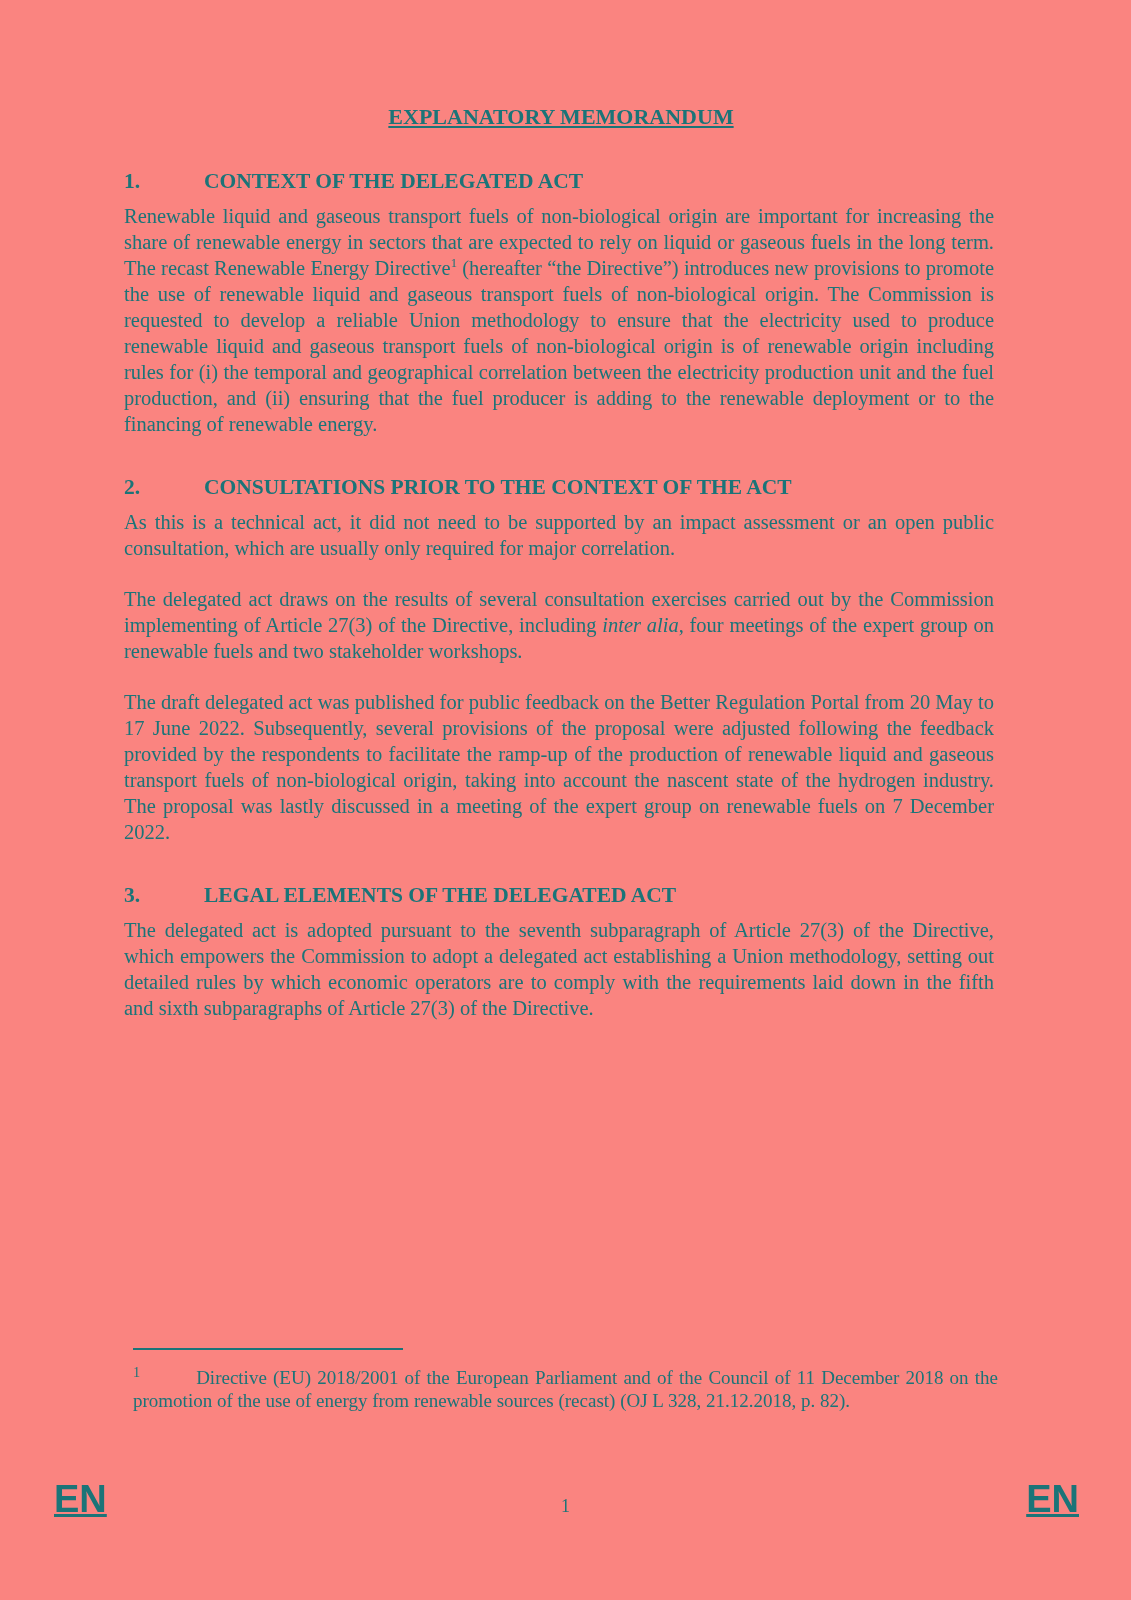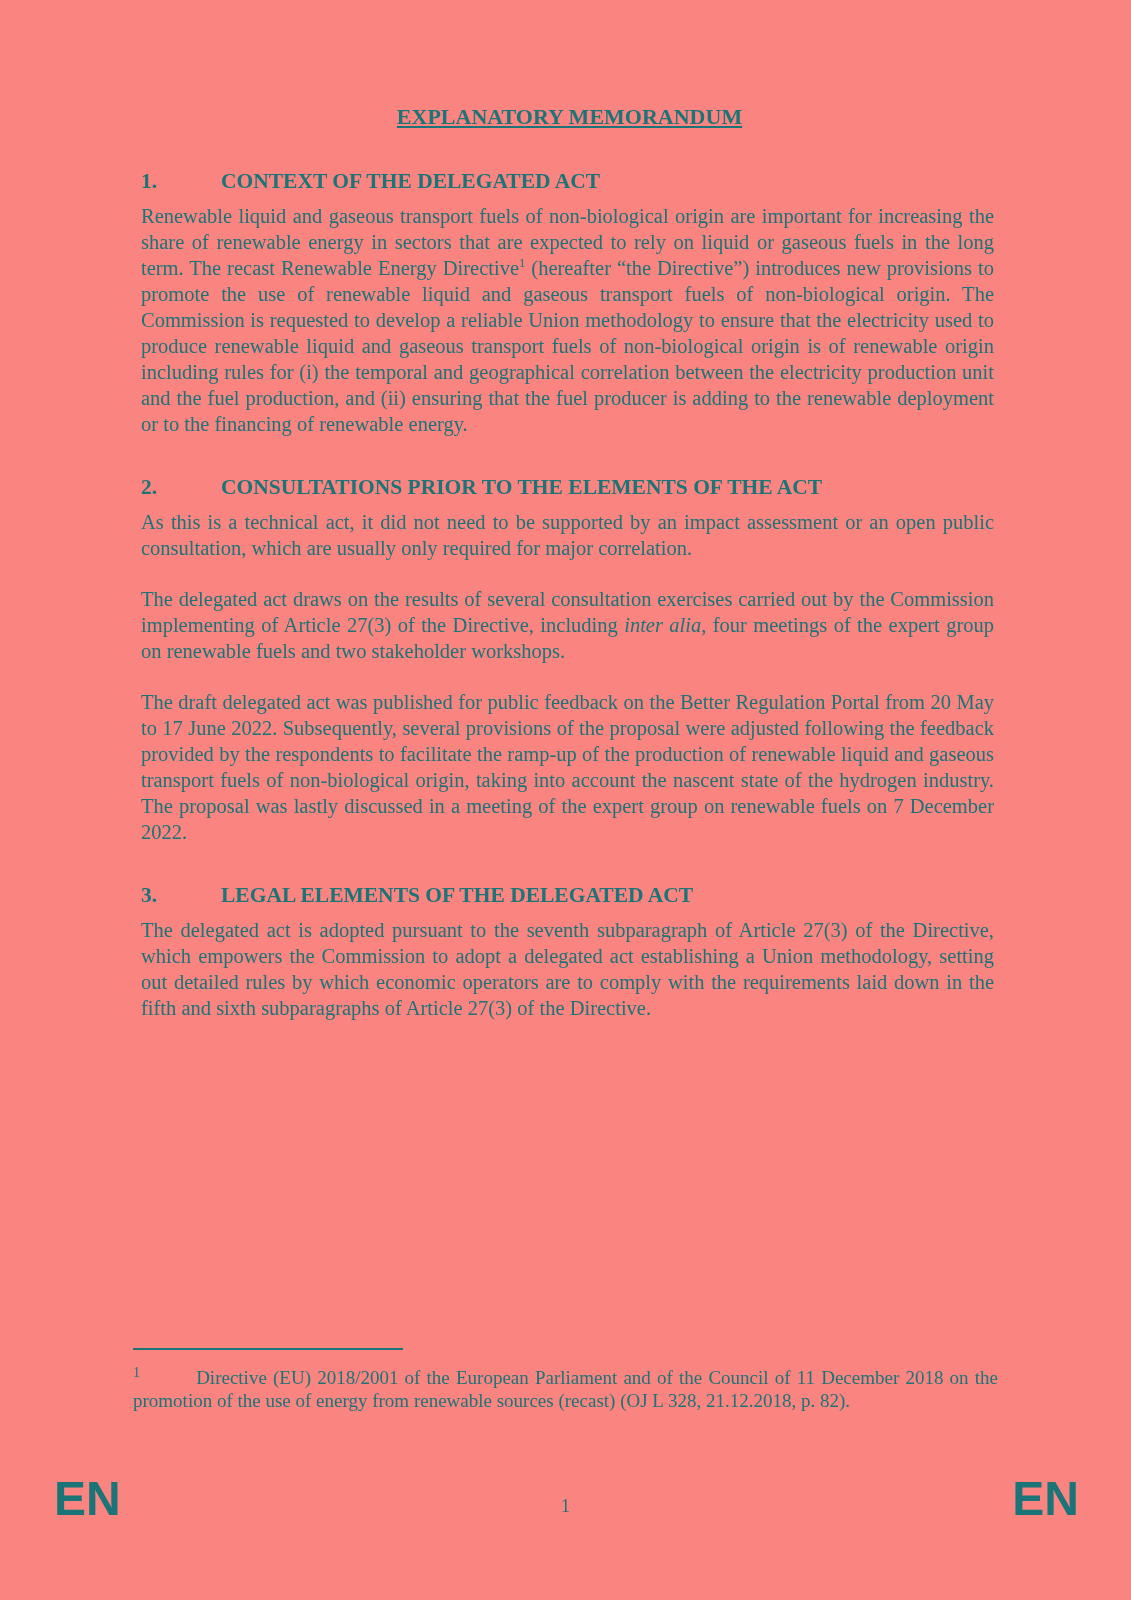--- a/index.html
+++ b/index.html
@@ -7,21 +7,21 @@
     position: relative;
     width: 1131px;
     height: 1600px;
     background: #FA8480;
     color: #1B7478;
     font-family: "Liberation Serif", serif;
     overflow: hidden;
   }
   .content {
     position: absolute;
-    left: 141px;
+    left: 124px;
     right: 133px;
     top: 104px;
   }
   .doc-title {
     margin: 0 0 38px 0;
     text-align: center;
     font-size: 22px;
     line-height: 26px;
     font-weight: bold;
     text-decoration: underline;
@@ -72,23 +72,24 @@
     vertical-align: super;
   }
   .fn-tab {
     display: inline-block;
     width: 56px;
   }
   .footer-en {
     position: absolute;
     font-family: "Liberation Sans", sans-serif;
     font-weight: bold;
-    font-size: 48px;
+    font-size: 38px;
     line-height: 42px;
     top: 1478px;
+    text-decoration: underline;
   }
   .footer-en.left { left: 54px; }
   .footer-en.right { right: 52px; }
   .page-number {
     position: absolute;
     top: 1494px;
     left: 0;
     width: 100%;
     text-align: center;
     font-size: 18px;
@@ -108,21 +109,21 @@
       <div class="section-heading">
         <span class="sec-num">1.</span>
         <span class="sec-title">CONTEXT OF THE DELEGATED ACT</span>
       </div>
       <p class="para"><span>Renewable liquid and gaseous transport fuels of non-biological origin are important for increasing the share of renewable energy in sectors that are expected to rely on liquid or gaseous fuels in the long term. The recast Renewable Energy Directive</span><sup class="fn-ref">1</sup><span> (hereafter “the Directive”) introduces new provisions to promote the use of renewable liquid and gaseous transport fuels of non-biological origin. The Commission is requested to develop a reliable Union methodology to ensure that the electricity used to produce renewable liquid and gaseous transport fuels of non-biological origin is of renewable origin including rules for (i) the temporal and geographical correlation between the electricity production unit and the fuel production, and (ii) ensuring that the fuel producer is adding to the renewable deployment or to the financing of renewable energy.</span></p>
     </section>
 
     <section>
       <div class="section-heading">
         <span class="sec-num">2.</span>
-        <span class="sec-title">CONSULTATIONS PRIOR TO THE ELEMENTS OF THE ACT</span>
+        <span class="sec-title">CONSULTATIONS PRIOR TO THE CONTEXT OF THE ACT</span>
       </div>
       <p class="para"><span>As this is a technical act, it did not need to be supported by an impact assessment or an open public consultation, which are usually only required for major correlation.</span></p>
       <p class="para"><span>The delegated act draws on the results of several consultation exercises carried out by the Commission implementing of Article 27(3) of the Directive, including </span><span class="run-italic">inter alia</span><span>, four meetings of the expert group on renewable fuels and two stakeholder workshops.</span></p>
       <p class="para"><span>The draft delegated act was published for public feedback on the Better Regulation Portal from 20 May to 17 June 2022.  Subsequently, several provisions of the proposal were adjusted following the feedback provided by the respondents to facilitate the ramp-up of the production of renewable liquid and gaseous transport fuels of non-biological origin, taking into account the nascent state of the hydrogen industry. The proposal was lastly discussed in a meeting of the expert group on renewable fuels on 7 December 2022.</span></p>
     </section>
 
     <section>
       <div class="section-heading">
         <span class="sec-num">3.</span>
         <span class="sec-title">LEGAL ELEMENTS OF THE DELEGATED ACT</span>

